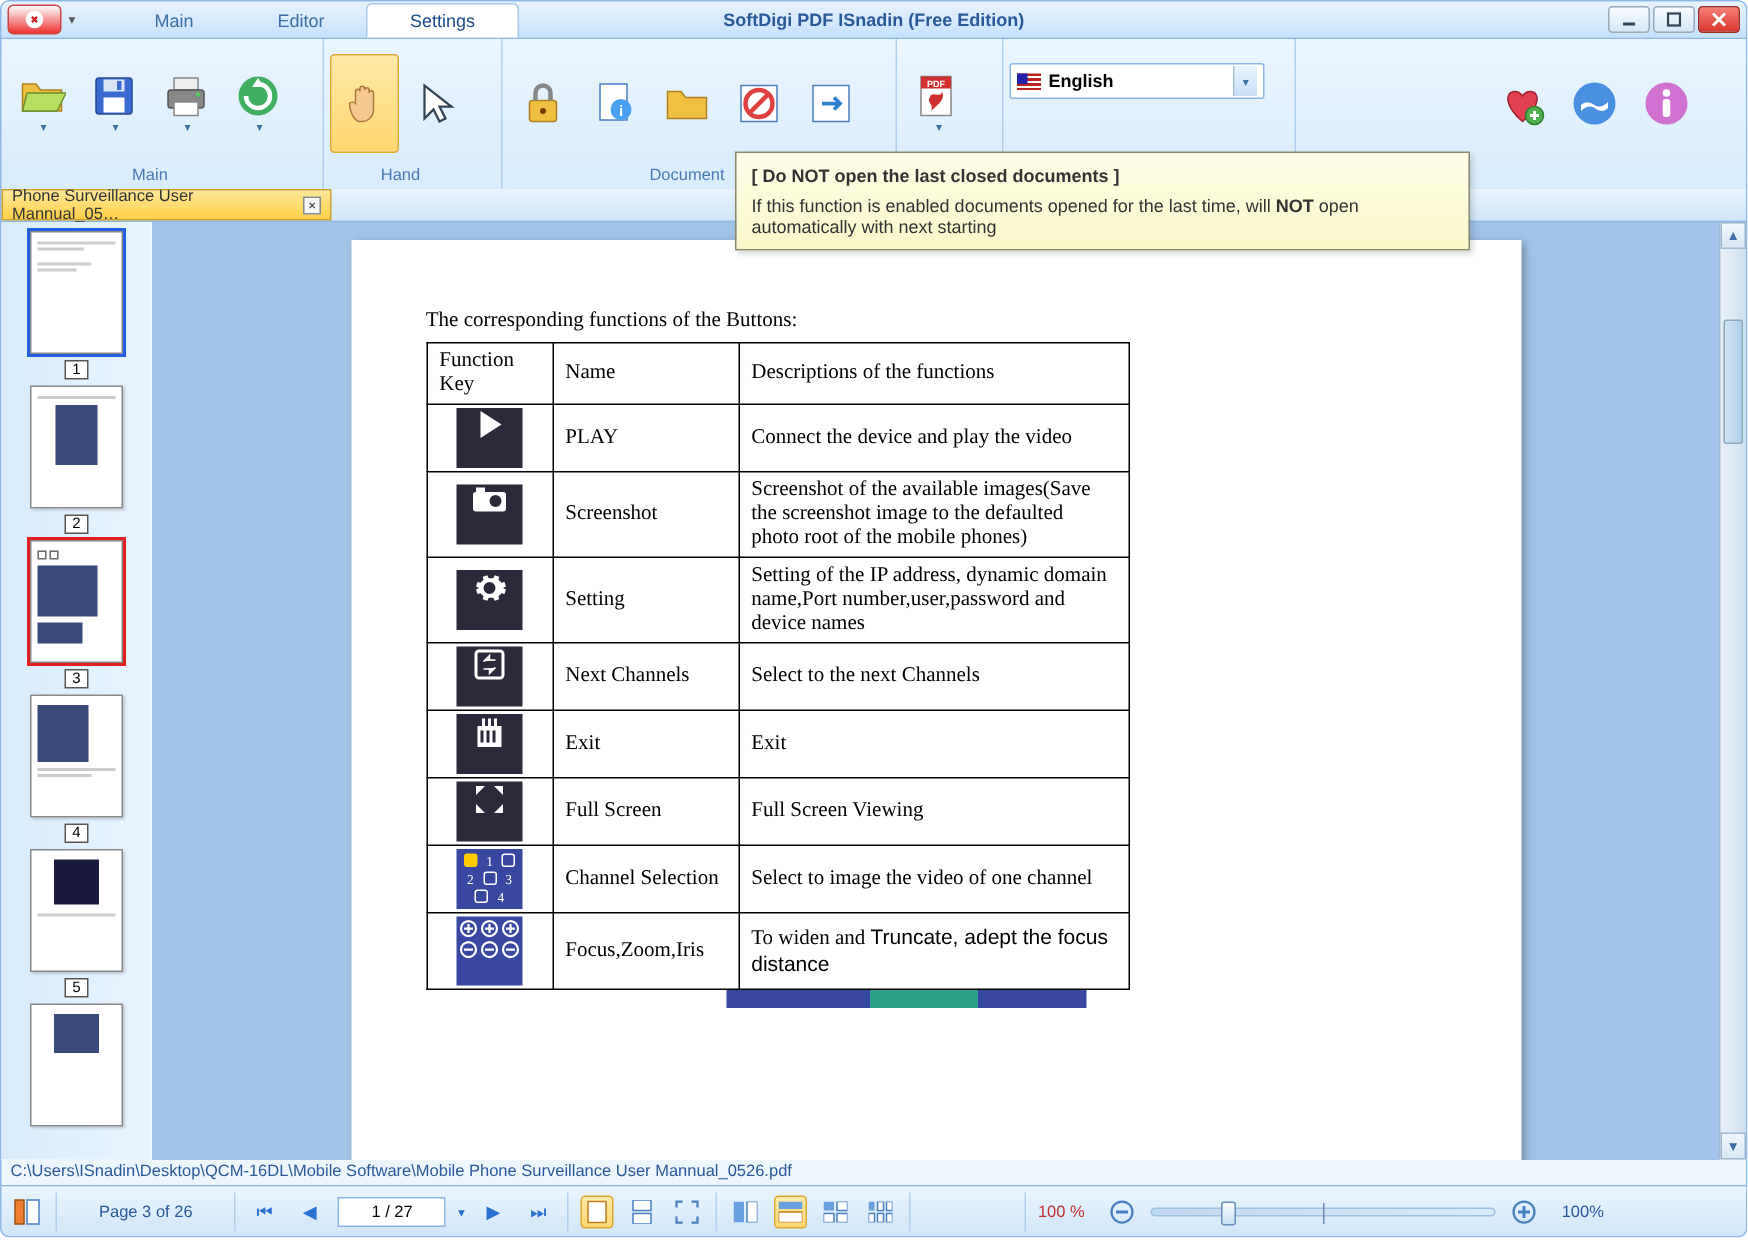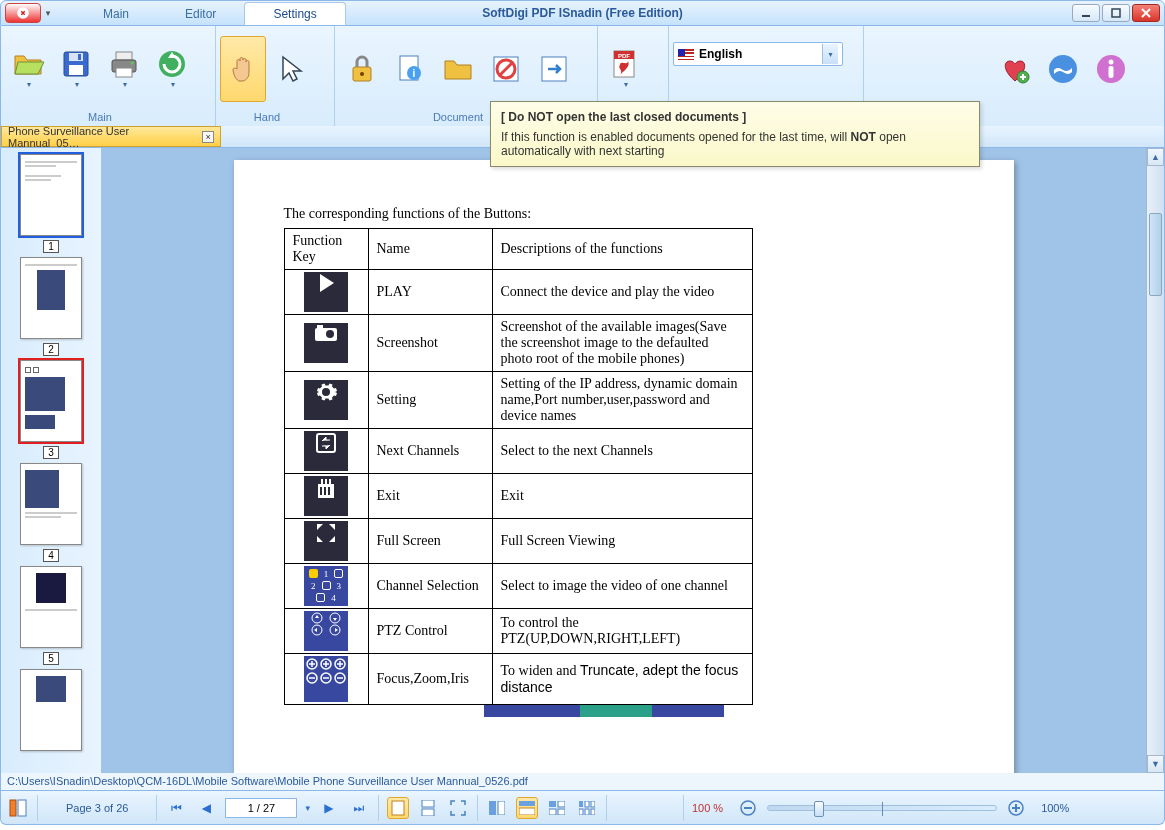--- a/index.html
+++ b/index.html
@@ -393,36 +393,20 @@
                     <path d="M3 3 L9 3 L6 6 L10 10 L6 6 L3 9 Z M21 3 L15 3 L18 6 L14 10 L18 6 L21 9 Z M3 21 L9 21 L6 18 L10 14 L6 18 L3 15 Z M21 21 L15 21 L18 18 L14 14 L18 18 L21 15 Z" fill="#fff"></path>
                   </svg>
                 </div></td>
               <td>Full Screen</td>
               <td>Full Screen Viewing</td>
             </tr>
         <tr>
               <td class="keycell"><div class="keyicon blue" style="font-size:9px;flex-wrap:wrap;gap:2px 6px;padding:3px"><span style="display:inline-block;width:9px;height:9px;background:#fc0;border-radius:2px"></span>1 <span style="display:inline-block;width:9px;height:9px;border:1.5px solid #fff;border-radius:2px"></span>2<span style="display:inline-block;width:9px;height:9px;border:1.5px solid #fff;border-radius:2px"></span>3 <span style="display:inline-block;width:9px;height:9px;border:1.5px solid #fff;border-radius:2px"></span>4</div></td>
               <td>Channel Selection</td>
               <td>Select to image the video of one channel</td>
-            </tr>
-        <tr>
-              <td class="keycell"><div class="keyicon blue">
-                  <svg width="34" height="26">
-                    <circle cx="8" cy="7" r="5" fill="none" stroke="#fff"></circle>
-                    <path d="M8 4 L6 7 L10 7 Z" fill="#fff"></path>
-                    <circle cx="26" cy="7" r="5" fill="none" stroke="#fff"></circle>
-                    <path d="M26 10 L24 7 L28 7 Z" fill="#fff"></path>
-                    <circle cx="8" cy="19" r="5" fill="none" stroke="#fff"></circle>
-                    <path d="M5 19 L8 17 L8 21 Z" fill="#fff"></path>
-                    <circle cx="26" cy="19" r="5" fill="none" stroke="#fff"></circle>
-                    <path d="M29 19 L26 17 L26 21 Z" fill="#fff"></path>
-                  </svg>
-                </div></td>
-              <td>PTZ Control</td>
-              <td>To control the PTZ(UP,DOWN,RIGHT,LEFT)</td>
             </tr>
         <tr>
               <td class="keycell"><div class="keyicon blue" style="height:46px">
                   <svg width="44" height="30">
                     <g stroke="#fff" stroke-width="1.5" fill="none">
                       <circle cx="8" cy="8" r="5"></circle>
                       <path d="M8 5v6M5 8h6"></path>
                       <circle cx="22" cy="8" r="5"></circle>
                       <path d="M22 5v6M19 8h6"></path>
                       <circle cx="36" cy="8" r="5"></circle>

